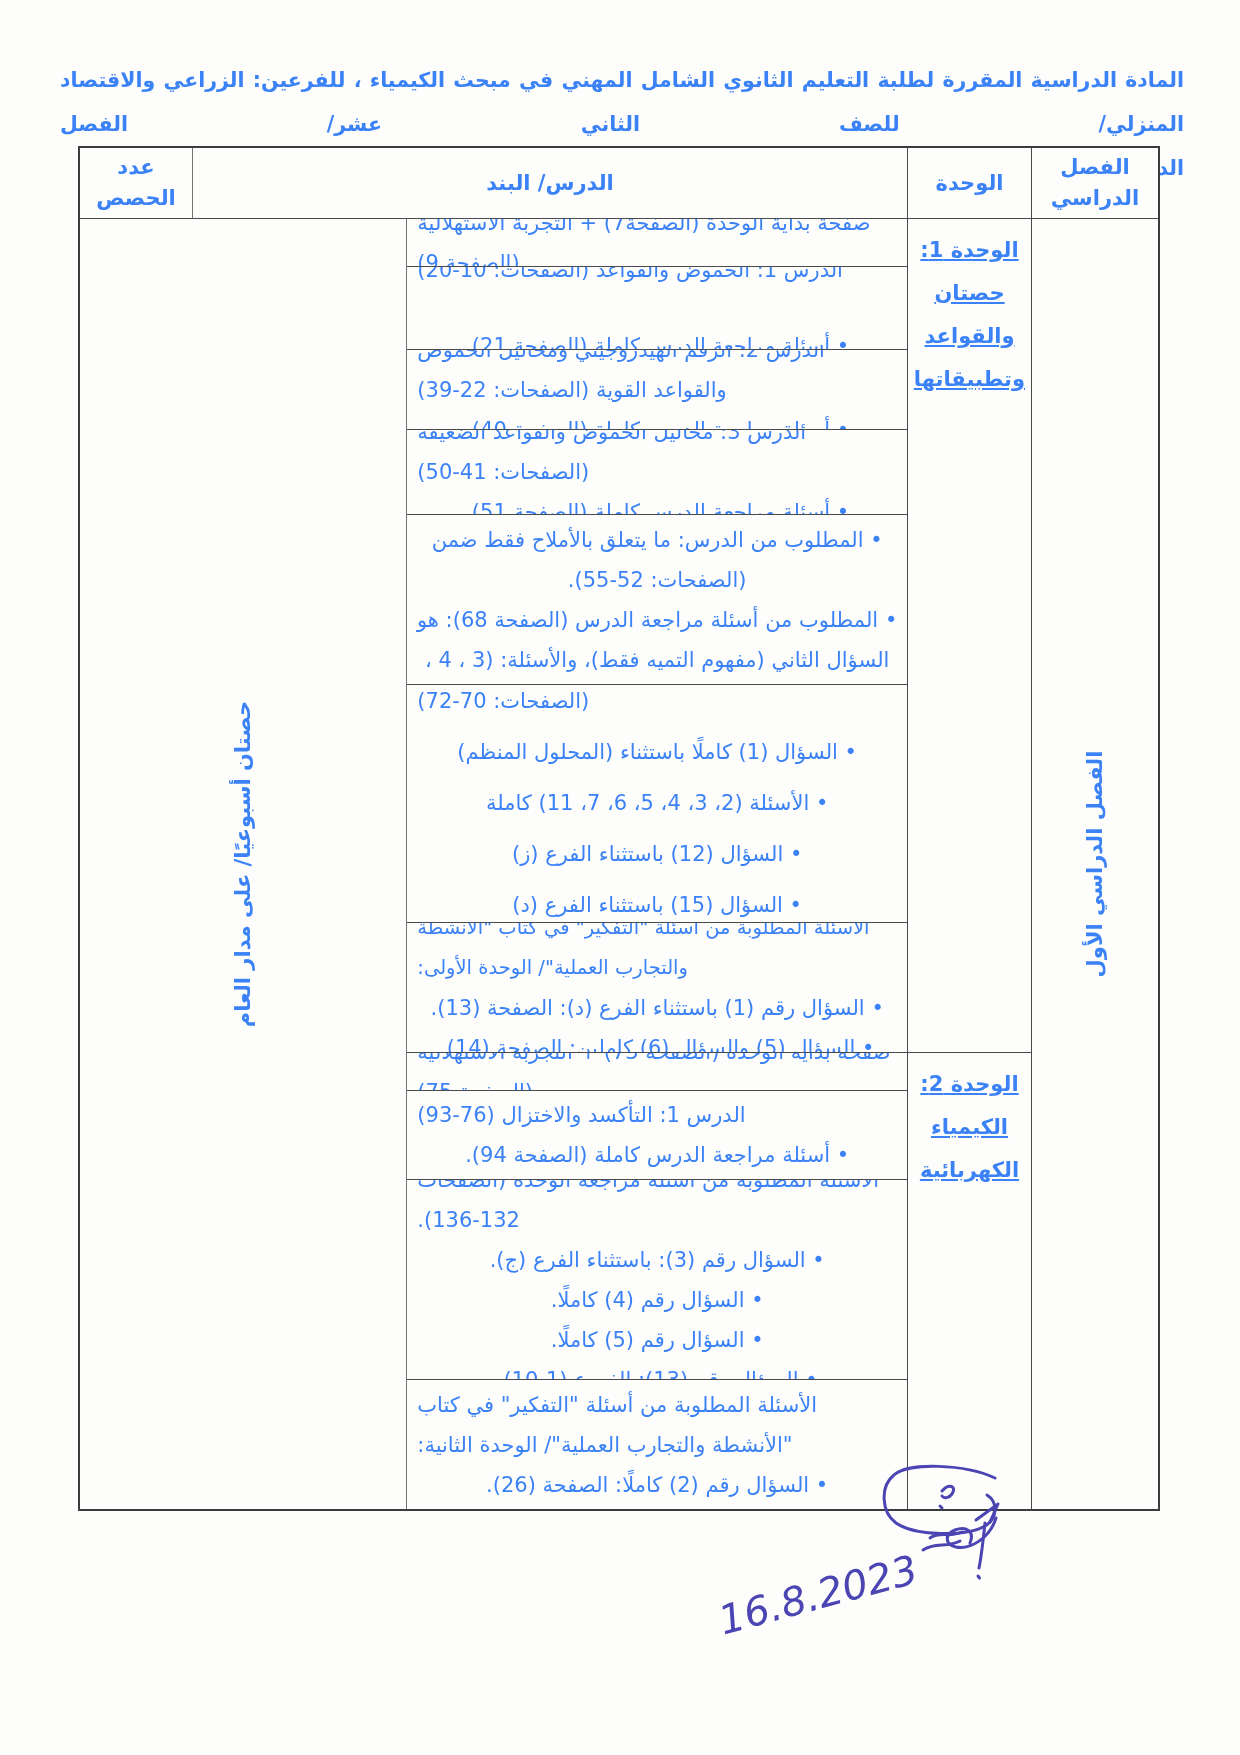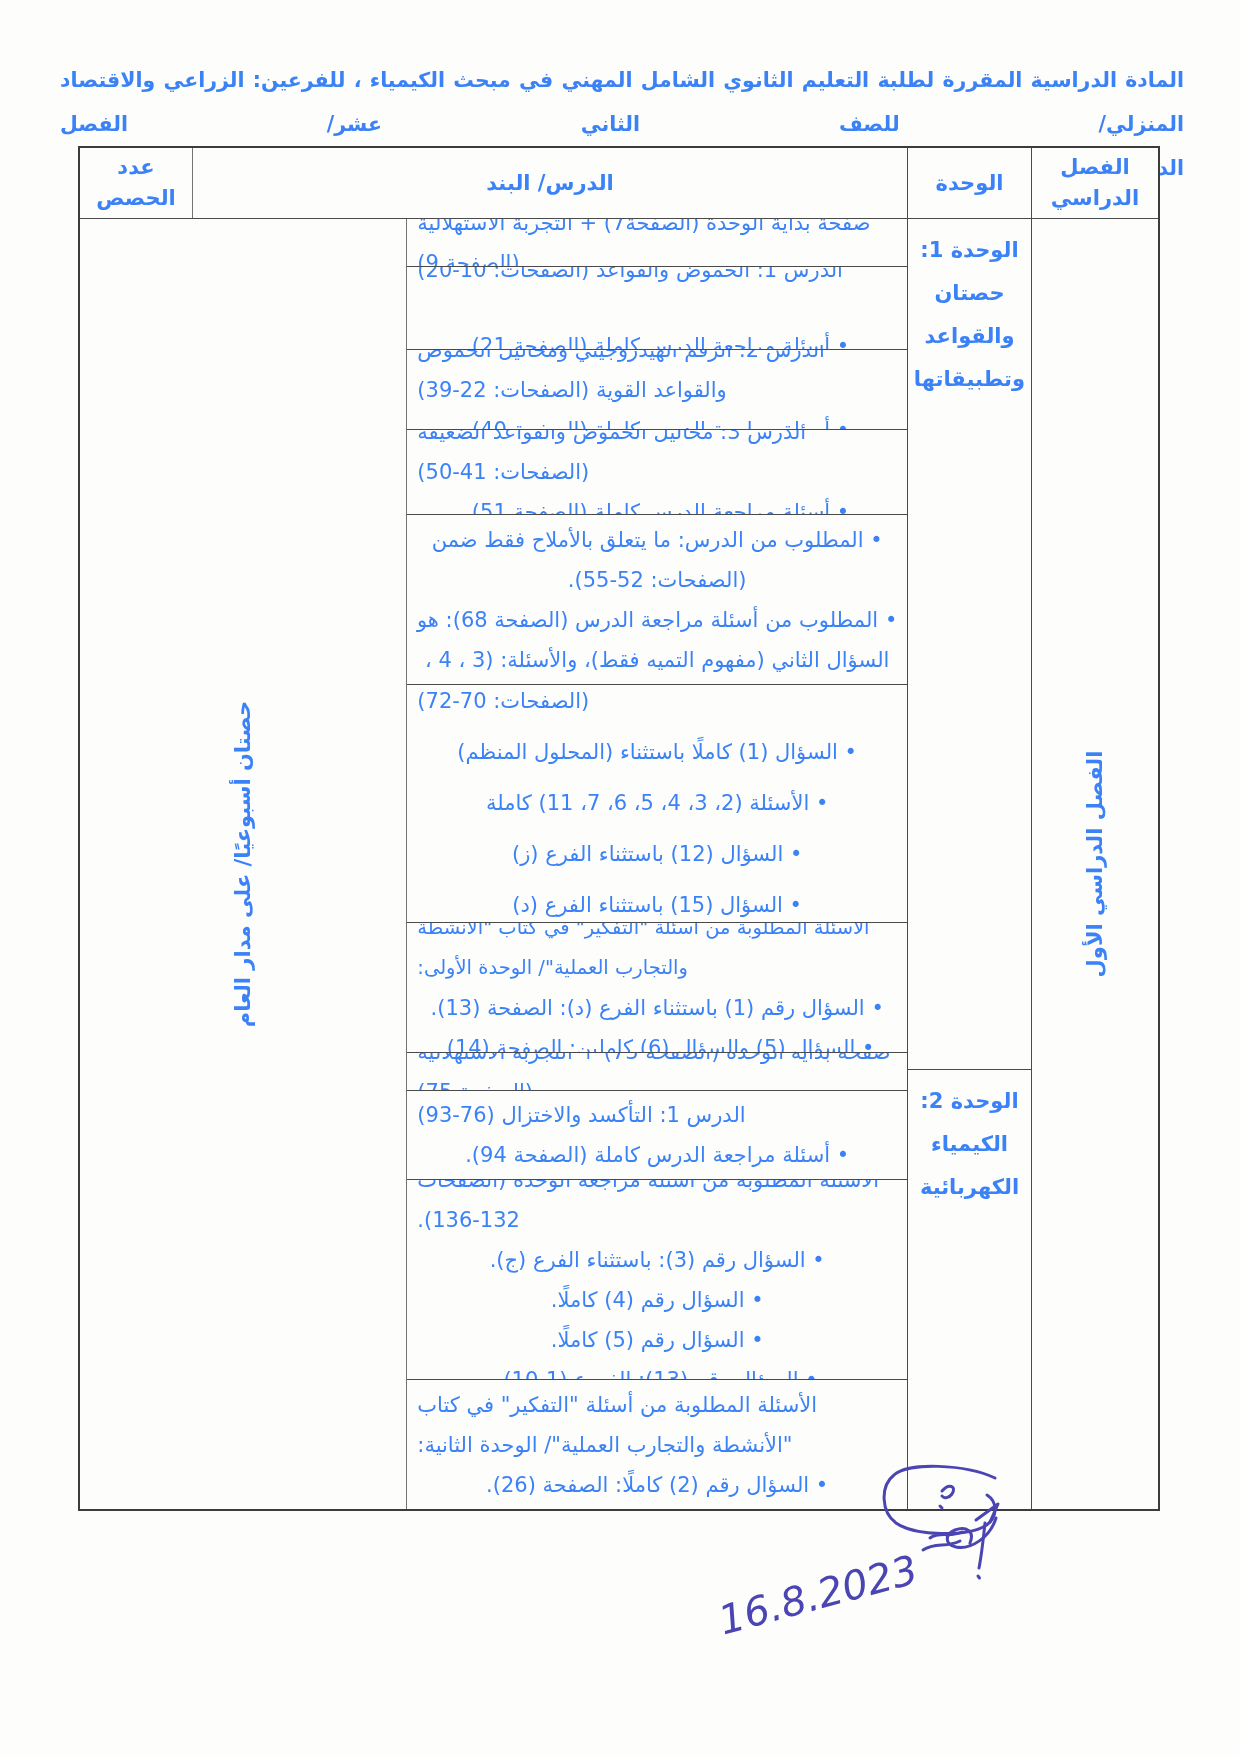--- a/index.html
+++ b/index.html
@@ -17,22 +17,22 @@
   .tbl{position:absolute;top:146px;right:80px;width:1078px;border:2px solid #3c3c3c;background:#fdfdfb;}
   .hdr{display:flex;height:70px;border-bottom:1px solid #4a4a4a;font-weight:bold;font-size:21px;}
   .bdy{display:flex;height:1290px;font-size:21px;}
   .col-sem{width:127px;border-left:1px solid #4a4a4a;box-sizing:border-box;display:flex;align-items:center;justify-content:center;}
   .col-unit{width:124px;border-left:1px solid #4a4a4a;box-sizing:border-box;display:flex;flex-direction:column;}
   .col-lesson{width:715px;border-left:1px solid #737373;box-sizing:border-box;display:flex;flex-direction:column;}
   .col-periods{flex:1;display:flex;align-items:center;justify-content:center;}
   .hcell{display:flex;align-items:center;justify-content:center;text-align:center;line-height:31px;padding:0 10px;box-sizing:border-box;}
   .vtext{transform:rotate(-90deg);white-space:nowrap;font-weight:bold;font-size:21px;}
 
-  .ucell{box-sizing:border-box;padding-top:10px;}
-  .ucell.u2{border-top:1px solid #4a4a4a;margin-top:17px;}
+  .ucell{box-sizing:border-box;padding-top:10px;text-decoration:underline;}
+  .ucell.u2{border-top:1px solid #4a4a4a;}
   .ucell .uline{line-height:43px;font-weight:bold;text-align:center;padding:0 6px;}
   .u1{height:833px;}
   .u2{flex:1;}
 
   .lrow{box-sizing:border-box;display:flex;flex-direction:column;justify-content:center;overflow:hidden;}
   .lrow + .lrow{border-top:1px solid #4a4a4a;}
   .row0{height:47px;} .row1{height:83px;gap:36px;} .row2{height:80px;} .row3{height:85px;}
   .row4{height:170px;} .row5{height:238px;} .row6{height:130px;} .row7{height:38px;}
   .row8{height:89px;} .row9{height:200px;} .row10{height:130px;}
   .t{font-weight:normal;text-align:left;padding:0 10px;line-height:40px;}

